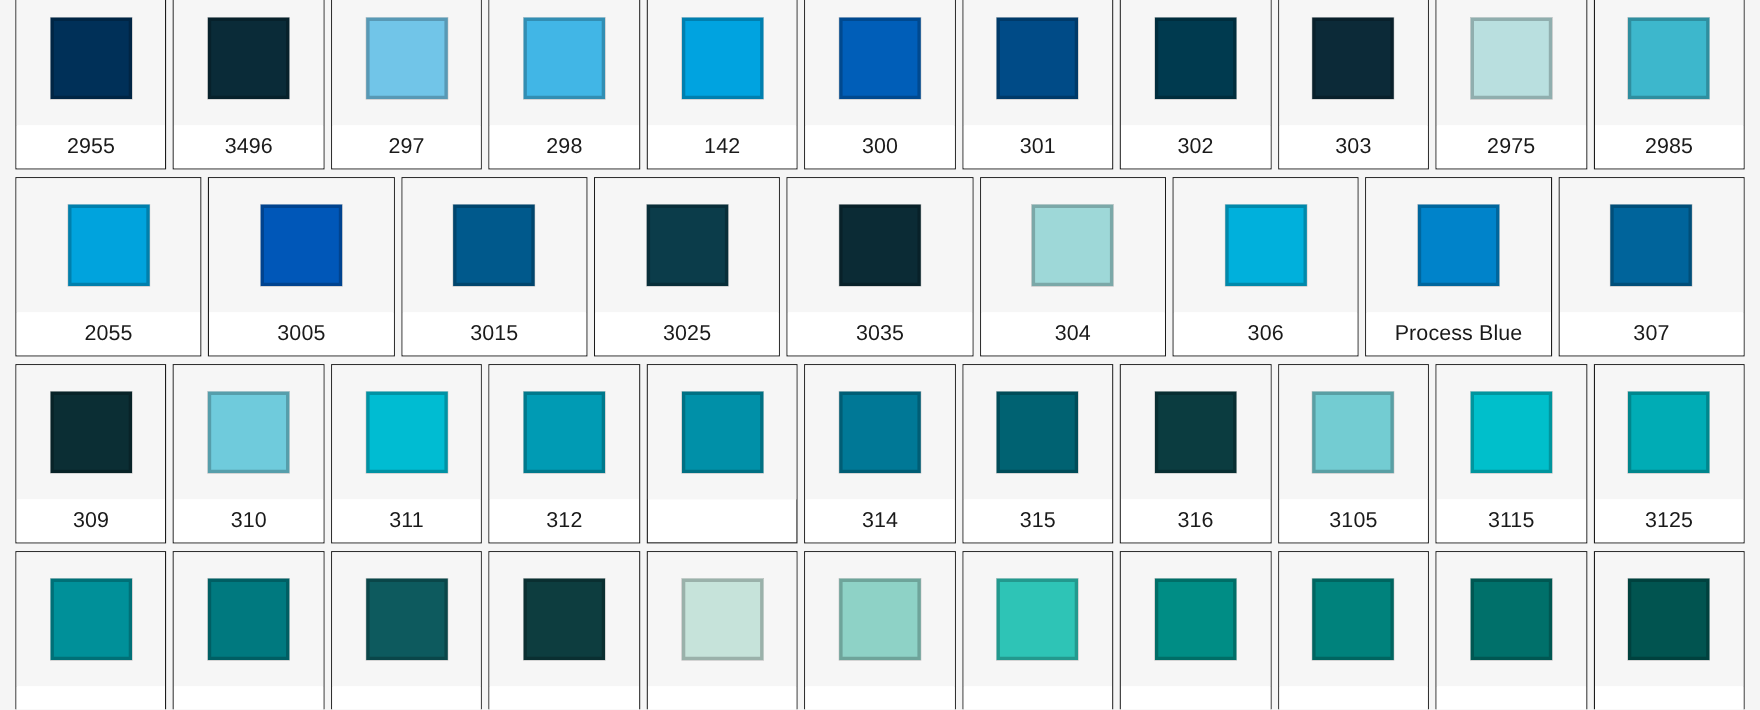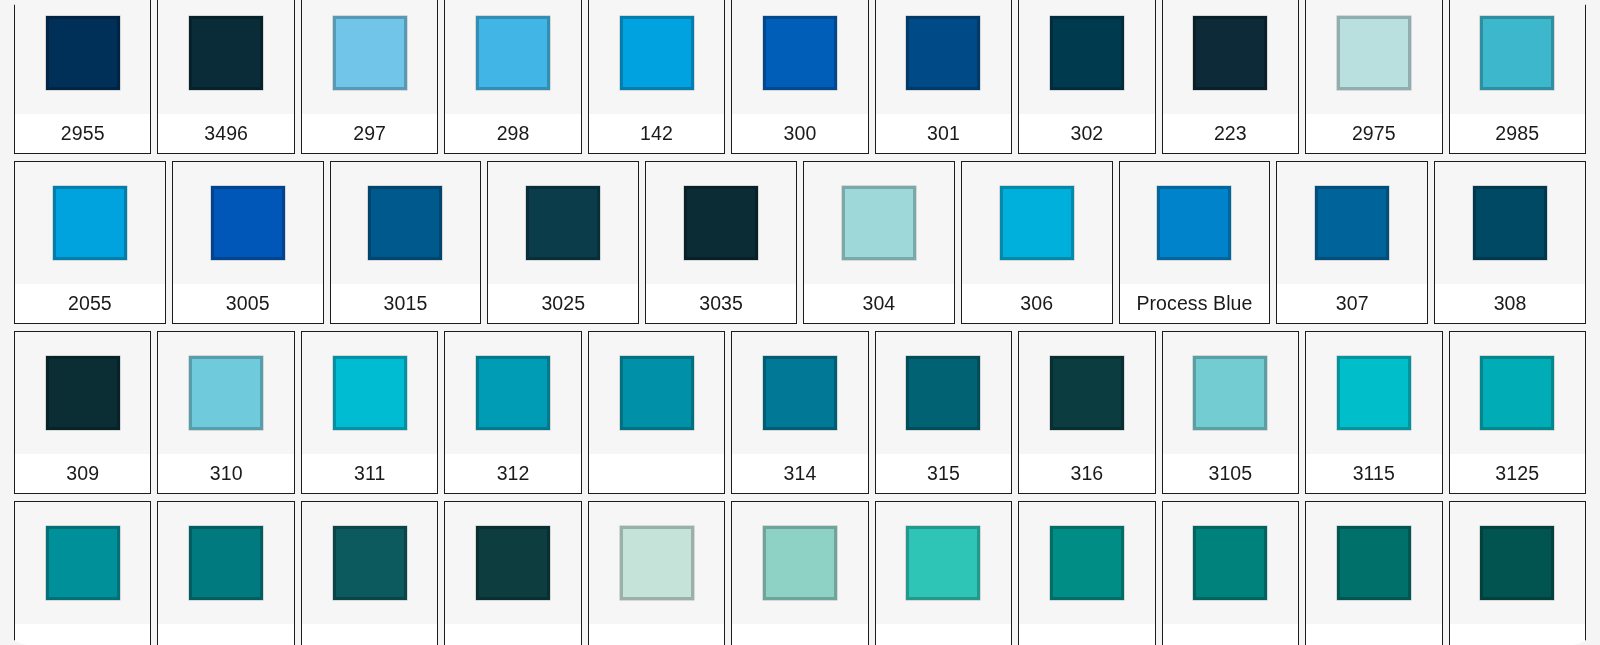--- a/index.html
+++ b/index.html
@@ -16,21 +16,20 @@
   }
 
   #swatch-grid {
     position: relative;
     width: 1600px;
     height: 645px;
     background: #f5f5f5;
     box-sizing: border-box;
     padding: 0 14px;
     overflow: hidden;
-    border-radius: 31px;
   }
 
   .grid-rows {
     position: absolute;
     left: 14px;
     top: -9px;
     width: 1572px;
   }
 
   .swatch-row {
@@ -165,21 +164,21 @@
           </div>
           <div class="label-strip">
             <span class="label-text">302</span>
           </div>
         </div>
         <div class="swatch-card">
           <div class="chip-area">
             <div class="chip" style="background-color: rgb(12, 42, 56);"></div>
           </div>
           <div class="label-strip">
-            <span class="label-text">223</span>
+            <span class="label-text">303</span>
           </div>
         </div>
         <div class="swatch-card">
           <div class="chip-area">
             <div class="chip" style="background-color: rgb(185, 223, 223);"></div>
           </div>
           <div class="label-strip">
             <span class="label-text">2975</span>
           </div>
         </div>
@@ -256,28 +255,20 @@
           <div class="label-strip">
             <span class="label-text">Process Blue</span>
           </div>
         </div>
         <div class="swatch-card">
           <div class="chip-area">
             <div class="chip" style="background-color: rgb(0, 100, 155);"></div>
           </div>
           <div class="label-strip">
             <span class="label-text">307</span>
-          </div>
-        </div>
-        <div class="swatch-card">
-          <div class="chip-area">
-            <div class="chip" style="background-color: rgb(0, 73, 100);"></div>
-          </div>
-          <div class="label-strip">
-            <span class="label-text">308</span>
           </div>
         </div>
       </div>
       <div class="swatch-row">
         <div class="swatch-card">
           <div class="chip-area">
             <div class="chip" style="background-color: rgb(11, 46, 52);"></div>
           </div>
           <div class="label-strip">
             <span class="label-text">309</span>

